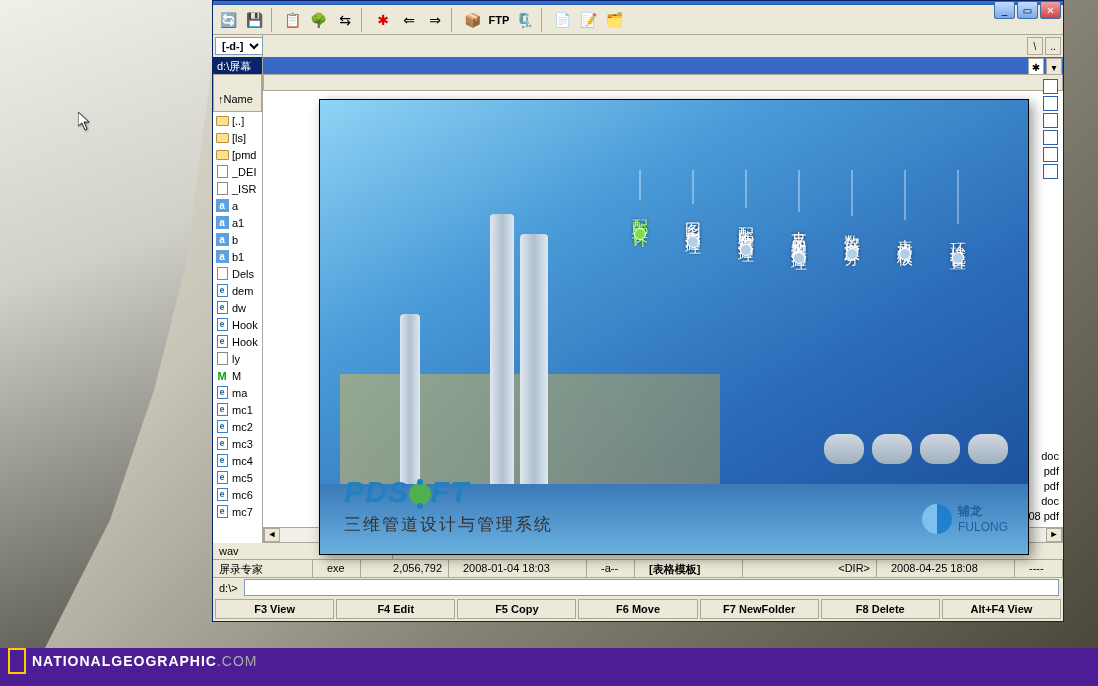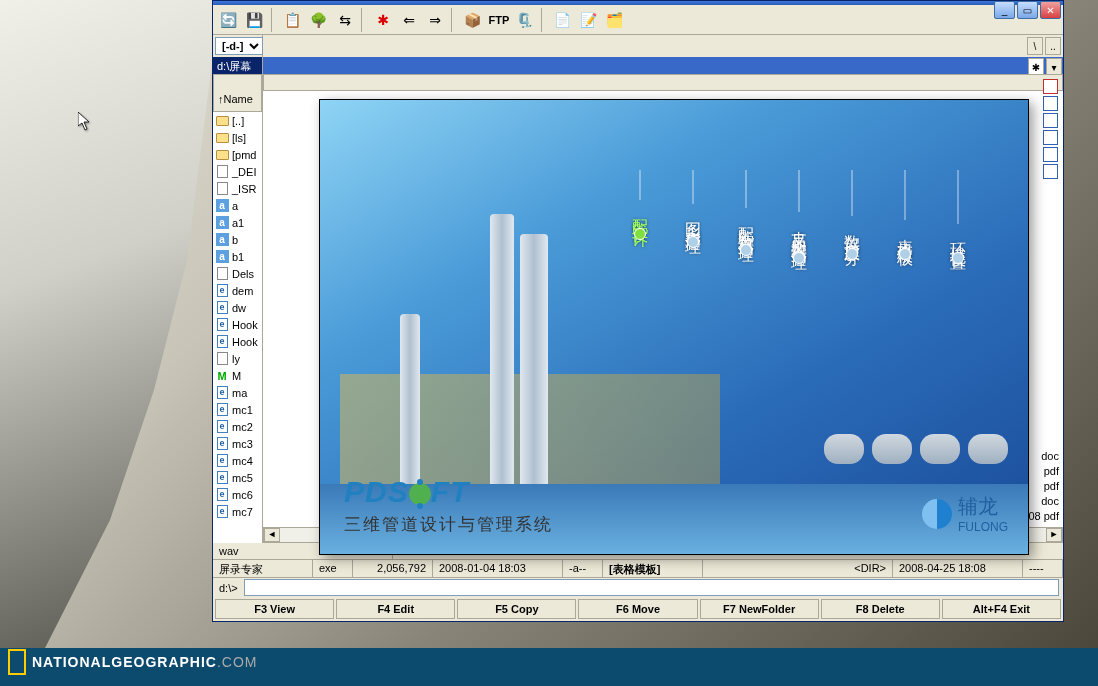--- a/index.html
+++ b/index.html
@@ -1,19 +1,19 @@
 <!DOCTYPE html>
 <html><head>
 <meta charset="utf-8">
 <style>
 * { box-sizing: border-box; margin: 0; padding: 0; }
 body { font-family: Tahoma, Arial, sans-serif; font-size: 11px; background: #000; width: 1098px; height: 686px; position: relative; overflow: hidden; }
 .desktop-bg { position: absolute; inset: 0; background: linear-gradient(135deg, #e8e4d8 0%, #c8c4b8 30%, #888478 60%, #484438 100%); }
 .mountain { position: absolute; top: 0; left: 0; width: 220px; height: 650px; background: linear-gradient(160deg, #f0f0e8 0%, #d0d0c8 40%, #909088 70%, #505048 100%); clip-path: polygon(0 0, 100% 0, 85% 40%, 70% 60%, 50% 80%, 20% 100%, 0 100%); }
-.natgeo-bar { position: absolute; bottom: 0; left: 0; right: 0; height: 38px; background: #0c4a6e; display: flex; align-items: flex-start; justify-content: space-between; padding: 1px 8px; }
+.natgeo-bar { position: absolute; bottom: 0; left: 0; right: 0; height: 38px; background: #4c1d95; display: flex; align-items: flex-end; justify-content: space-between; padding: 12px 8px; }
 .natgeo-logo { display: flex; align-items: center; gap: 6px; }
 .natgeo-rect { width: 18px; height: 26px; border: 2px solid #ffcc00; }
 .natgeo-text { color: #fff; font-size: 14px; font-weight: bold; letter-spacing: 1px; }
 .natgeo-com { color: #aaa; font-weight: normal; }
 .natgeo-credit { text-align: right; color: #ccc; font-size: 10px; }
 .natgeo-credit .photog { font-weight: bold; }
 
 .tc-window { position: absolute; left: 212px; top: 0; width: 852px; height: 622px; background: #ece9d8; border: 1px solid #0a246a; display: flex; flex-direction: column; }
 .titlebar-strip { height: 4px; background: linear-gradient(#3b77d6,#2a5db8); }
 .win-controls { position: absolute; top: 0; right: 2px; display: flex; gap: 2px; z-index: 10; }
@@ -58,21 +58,21 @@
 .doc-icon { width: 15px; height: 15px; background: #fff; border: 1px solid #888; position: relative; }
 .doc-icon.pdf { border-color: #c03030; }
 .doc-icon.word { border-color: #3060b0; }
 .right-filelist { position: absolute; right: 4px; bottom: 18px; text-align: right; font-size: 11px; }
 .right-filelist div { height: 15px; }
 
 .scrollbar-h { height: 16px; background: #ece9d8; border: 1px solid #aca899; display: flex; }
 .scroll-arrow { width: 16px; background: #ece9d8; border: 1px solid #aca899; font-size: 9px; text-align: center; cursor: pointer; }
 .scroll-track { flex: 1; background: #f0f0e8; }
 
-.statusbar-row { display: flex; background: #ece9d8; border-top: 1px solid #aca899; height: 18px; font-size: 11px; }
+.statusbar-row { display: flex; background: #ece9d8; border-top: 1px solid #aca899; height: 18px; font-size: 11px; gap: 8px; }
 .status-cell { padding: 2px 6px; border-right: 1px solid #aca899; white-space: nowrap; }
 .status-cell.right { text-align: right; }
 
 .cmdline { display: flex; background: #ece9d8; height: 20px; align-items: center; border-top: 1px solid #aca899; }
 .cmd-label { padding: 0 6px; }
 .cmd-input { flex: 1; background: #fff; border: 1px solid #7f9db9; height: 17px; margin-right: 4px; }
 
 .fkeys { display: flex; background: #ece9d8; padding: 2px; gap: 2px; }
 .fkey { flex: 1; background: #ece9d8; border: 1px solid #aca899; padding: 3px 4px; font-size: 11px; text-align: center; cursor: pointer; font-weight: bold; }
 
@@ -98,21 +98,21 @@
 
 .splash-logo { position: absolute; left: 24px; bottom: 18px; }
 .pdsoft { font-size: 30px; font-weight: bold; color: #2080c0; letter-spacing: 1px; font-style: italic; }
 .pdsoft-o { display: inline-block; width: 22px; height: 22px; background: #50b050; border-radius: 50%; vertical-align: middle; position: relative; }
 .pdsoft-o::before, .pdsoft-o::after { content: ''; position: absolute; width: 6px; height: 6px; background: #2080c0; border-radius: 50%; }
 .pdsoft-o::before { top: -4px; left: 8px; }
 .pdsoft-o::after { bottom: -4px; left: 8px; }
 .splash-sub { font-size: 17px; color: #333; letter-spacing: 2px; margin-top: 4px; }
 .fulong { position: absolute; right: 20px; bottom: 20px; display: flex; align-items: center; gap: 6px; }
 .fulong-icon { width: 30px; height: 30px; border-radius: 50%; background: conic-gradient(#2080d0 0 180deg, #80c0f0 180deg 360deg); }
-.fulong-text { font-size: 20px; color: #2060a0; font-weight: normal; }
+.fulong-text { font-size: 12px; color: #2060a0; font-weight: bold; }
 .fulong-sub { font-size: 12px; color: #2060a0; }
 
 .cursor { position: absolute; left: 78px; top: 112px; width: 14px; height: 20px; z-index: 100; }
 .cursor svg { filter: drop-shadow(1px 1px 1px rgba(0,0,0,0.4)); }
 </style>
 </head>
 <body>
 
 <div class="desktop-bg"></div>
 <div class="mountain"></div>
@@ -430,21 +430,21 @@
     <input class="cmd-input" style="">
   </div>
 
   <div class="fkeys">
     <div class="fkey">F3 View</div>
     <div class="fkey">F4 Edit</div>
     <div class="fkey">F5 Copy</div>
     <div class="fkey">F6 Move</div>
     <div class="fkey">F7 NewFolder</div>
     <div class="fkey">F8 Delete</div>
-    <div class="fkey">Alt+F4 Exit</div>
+    <div class="fkey">Alt+F4 View</div>
   </div>
 </div>
 
 <div class="natgeo-bar">
   <div class="natgeo-logo">
     <div class="natgeo-rect"></div>
     <span class="natgeo-text"><span>NATIONALGEOGRAPHIC</span><span class="natgeo-com">.COM</span></span>
   </div>
 </div>
 

